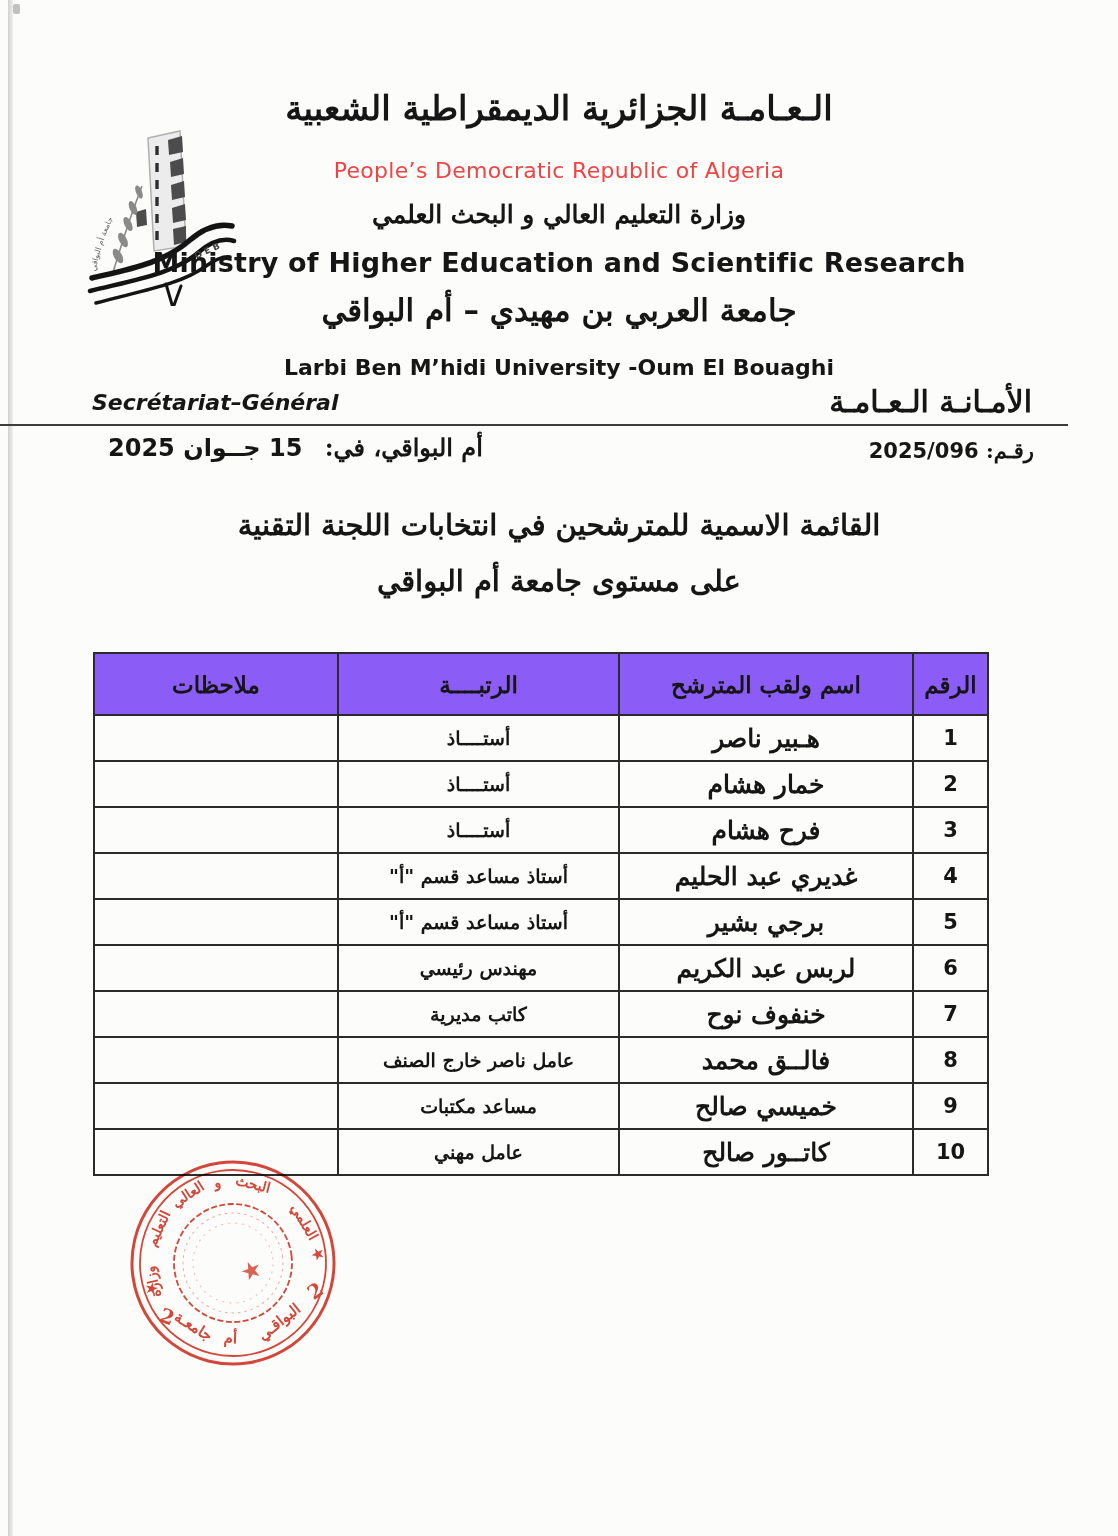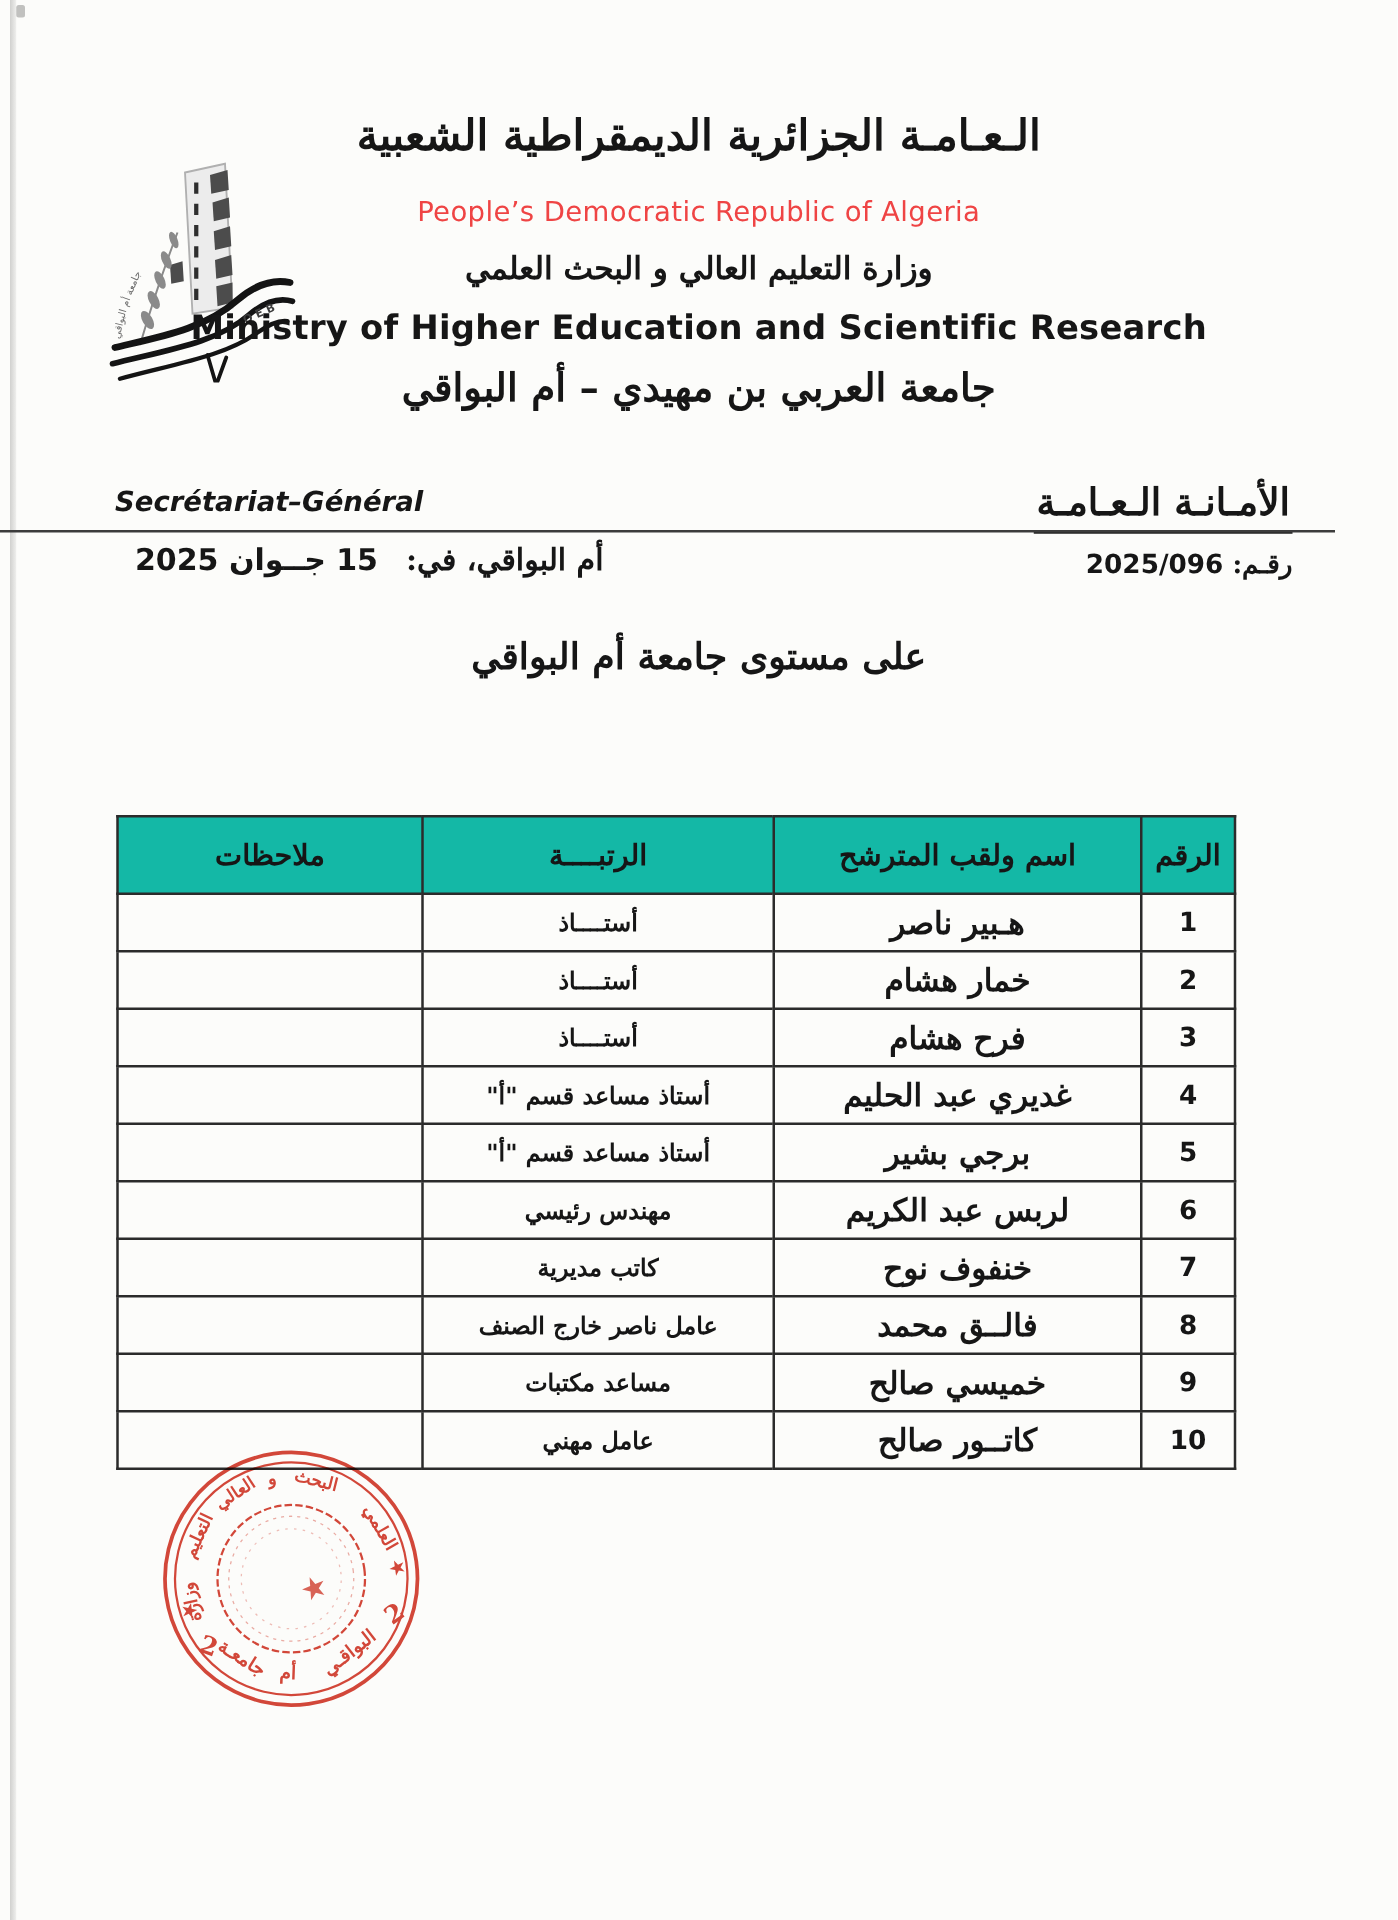--- a/index.html
+++ b/index.html
@@ -34,21 +34,21 @@
   .ref-line .lbl, .date-line .lbl { font-family:"DejaVu Serif", serif; }
   .date-line .val { padding-right:14px; }
 
   .doc-title { position:absolute; left:0; top:497px; width:100%; text-align:center;
     font-family:"DejaVu Serif", serif; direction:rtl;
     font-size:29px; font-weight:700; line-height:56px; }
 
   table.cands { position:absolute; left:93px; top:652px; width:894px;
     border-collapse:collapse; table-layout:fixed; }
   .cands th, .cands td { border:2px solid #2b2b2b; text-align:center; vertical-align:middle; }
-  .cands thead th { height:62px; background:#14b8a6; font-size:23px; font-weight:700;
+  .cands thead th { height:62px; background:#8b5cf6; font-size:23px; font-weight:700;
     font-family:"DejaVu Serif", serif; }
   .cands tbody tr { height:46px; }
   .col-num   { width:75px;  }
   .col-name  { width:294px; }
   .col-rank  { width:281px; }
   .col-notes { width:244px; }
   .cands td.c-num  { font-size:21px; font-weight:700; font-family:"DejaVu Sans", sans-serif; }
   .cands td.c-name { font-size:25px; font-weight:700; font-family:"DejaVu Serif", serif; }
   .cands td.c-rank { font-size:19px; font-weight:700; font-family:"DejaVu Serif", serif; }
 
@@ -99,35 +99,37 @@
       <path d="M88,156 L 95,180 L 103,158" stroke-width="3"></path>
     </g>
     <text x="118" y="131" font-size="9" font-weight="bold" fill="#3c3c3c" transform="rotate(-24 118 131)">O E B</text>
   </svg>
 
   <div class="ctr ar t-republic-ar">الـعـامـة الجزائرية الديمقراطية الشعبية</div>
   <div class="ctr t-republic-en">People’s Democratic Republic of Algeria</div>
   <div class="ctr ar t-ministry-ar">وزارة التعليم العالي و البحث العلمي</div>
   <div class="ctr t-ministry-en">Ministry of Higher Education and Scientific Research</div>
   <div class="ctr ar t-university-ar">جامعة العربي بن مهيدي – أم البواقي</div>
+  <div class="ctr t-university-en">Larbi Ben M’hidi University -Oum El Bouaghi</div>
 
   <div class="sec-fr">Secrétariat–Général</div>
   <div class="sec-ar">الأمـانـة الـعـامـة</div>
   <div class="rule"></div>
 
   <div class="ref-line">
     <span class="lbl">رقـم:</span>
     <span class="val">2025/096</span>
   </div>
   <div class="date-line">
     <span class="lbl">أم البواقي، في:</span>
     <span class="val">15 جــوان 2025</span>
   </div>
 
   <div class="doc-title">
+    <div>القائمة الاسمية للمترشحين في انتخابات اللجنة التقنية</div>
     <div>على مستوى جامعة أم البواقي</div>
   </div>
 
   <table class="cands" dir="rtl">
     <colgroup>
         <col class="col-num">
         <col class="col-name">
         <col class="col-rank">
         <col class="col-notes">
       </colgroup>

